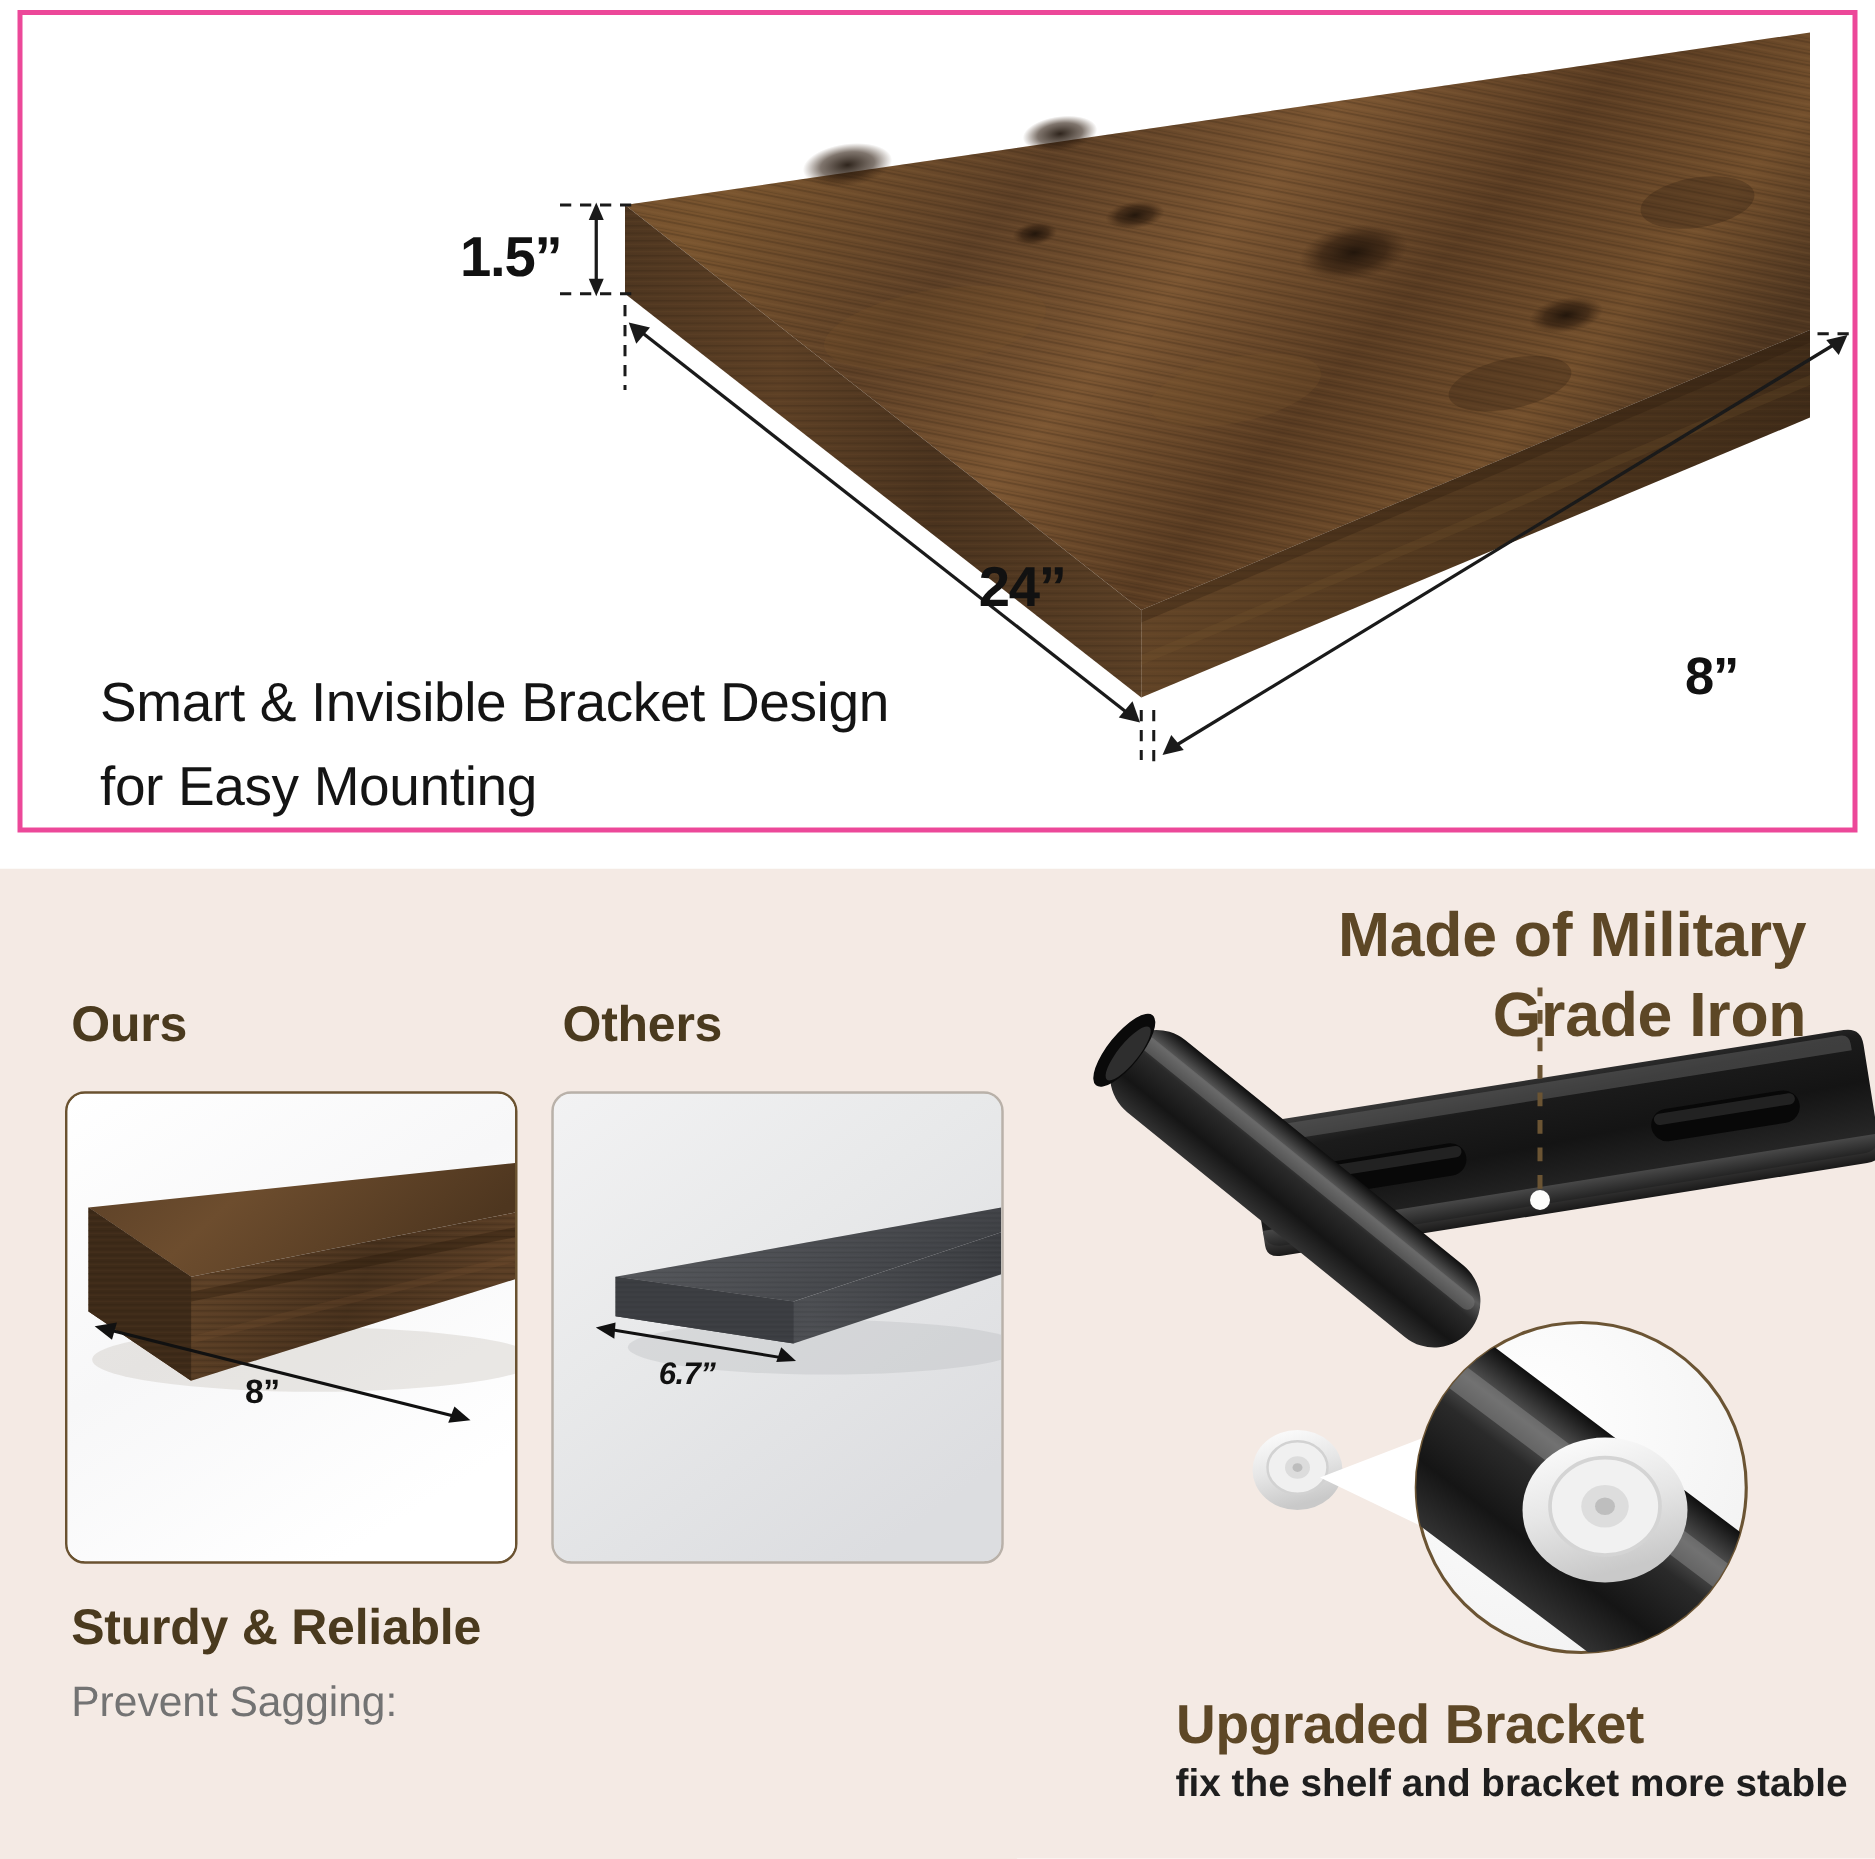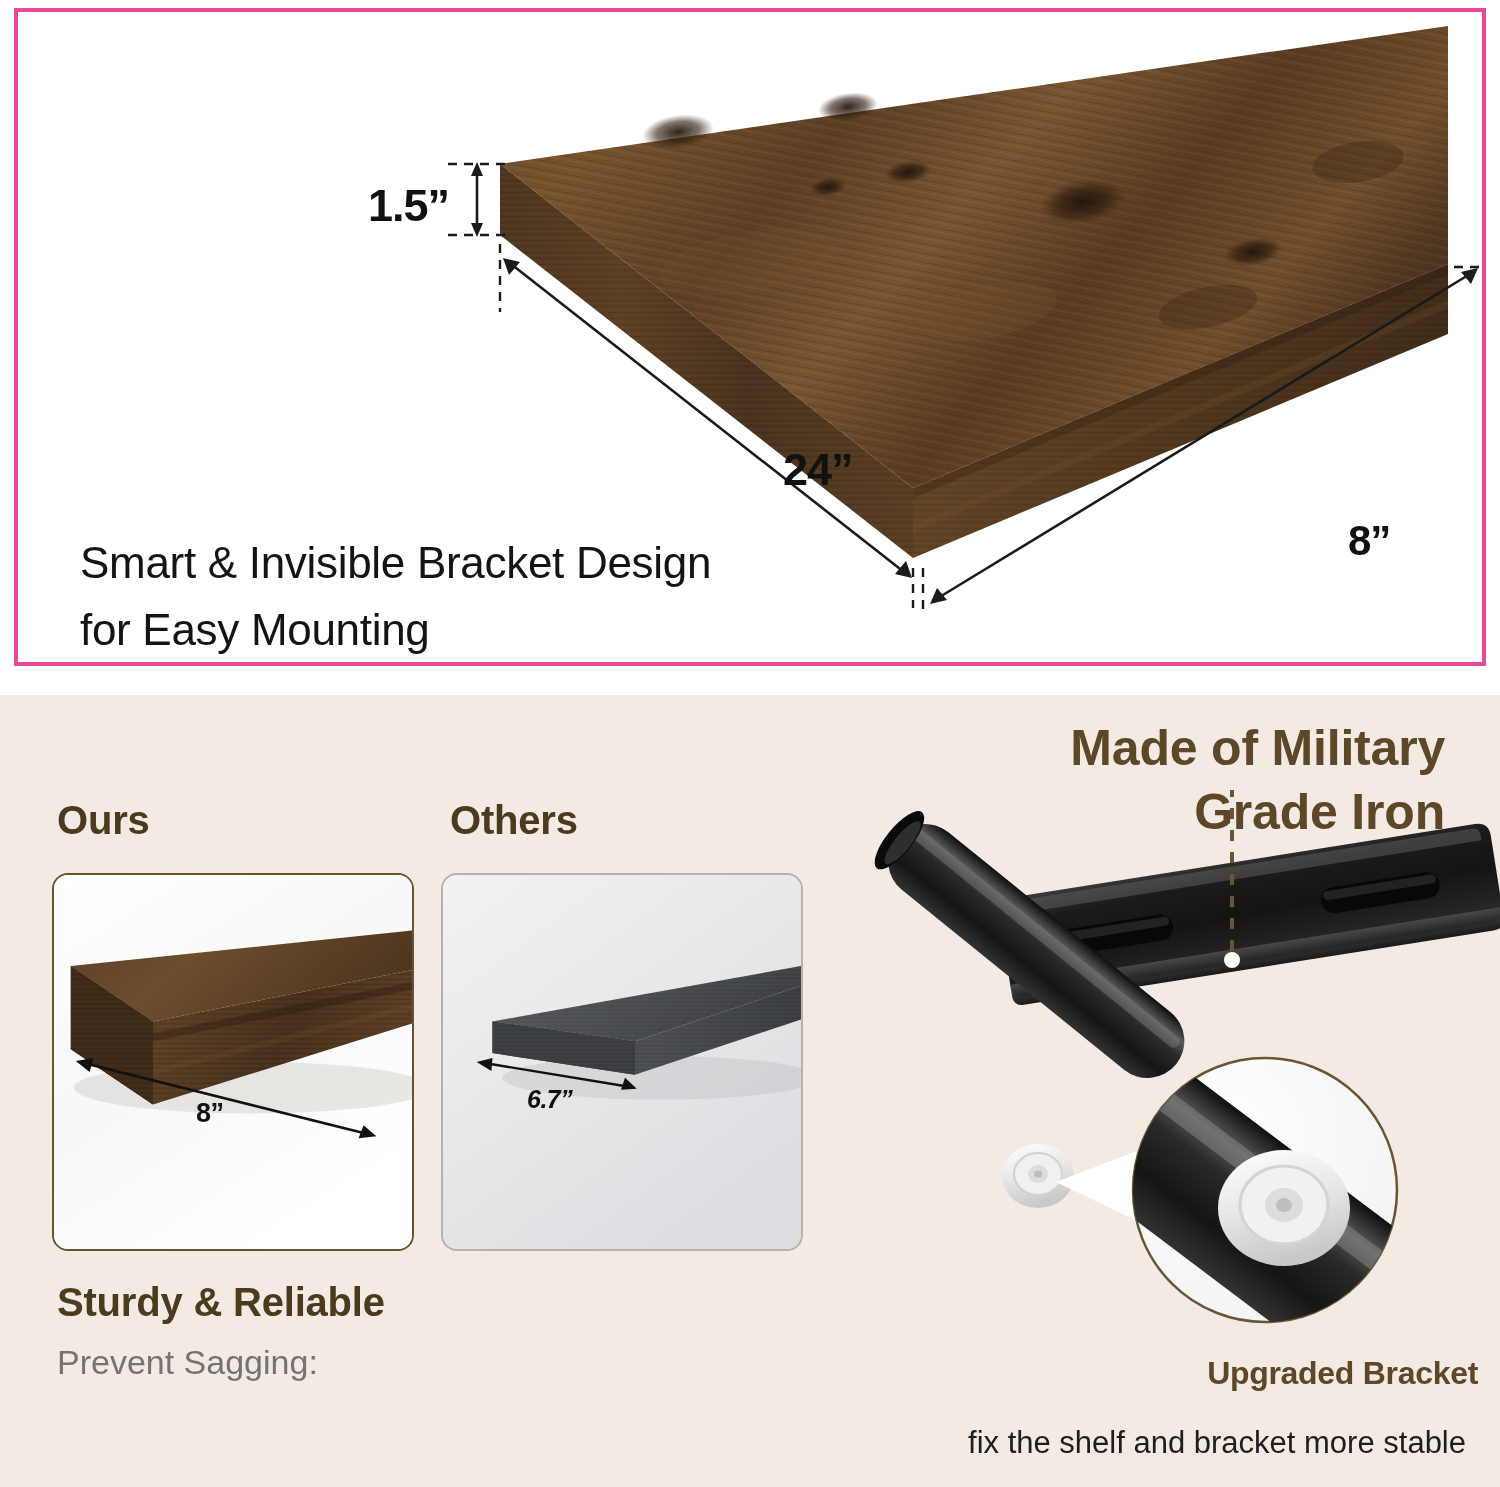--- a/index.html
+++ b/index.html
@@ -104,28 +104,28 @@
     line-height: 1.27; letter-spacing: -0.2px;
   }
   .bracket-stage {
     position: absolute; left: 860px; top: 95px;
     width: 640px; height: 580px;
   }
   .bracket-stage svg { width: 100%; height: 100%; display: block; }
 
   .upgraded-title {
     position: absolute; right: 22px; top: 660px;
-    width: 700px; text-align: right;
-    font-size: 32px; font-weight: 700; color: #5d4726;
+    width: 700px; text-align: center;
+    font-size: 44px; font-weight: 700; color: #5d4726;
     letter-spacing: -0.3px;
   }
   .upgraded-sub {
-    position: absolute; right: 34px; top: 714px;
+    position: absolute; right: 22px; top: 714px;
     width: 720px; text-align: right;
-    font-size: 31px; font-weight: 400; color: #1e1e1e; margin-top: 16px;
+    font-size: 31px; font-weight: 700; color: #1e1e1e;
   }
 </style>
 </head>
 <body>
 
 <div class="page">
 
   <div class="top-panel">
 
     <div class="shelf-stage">

